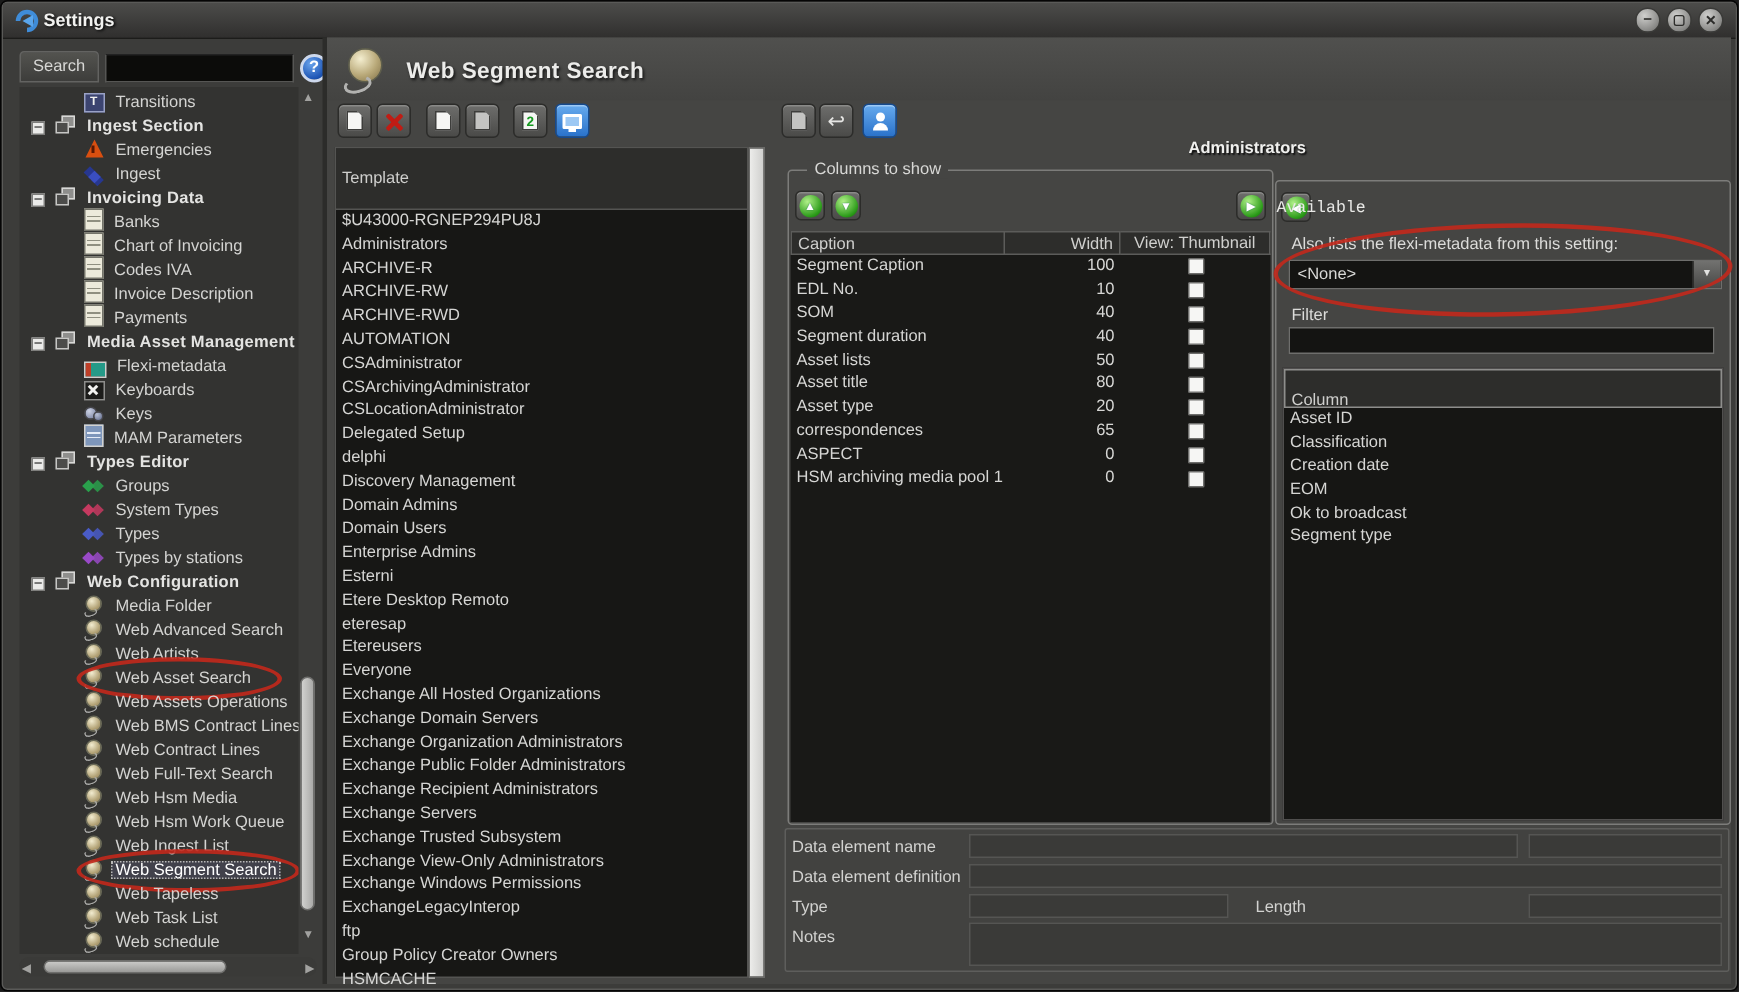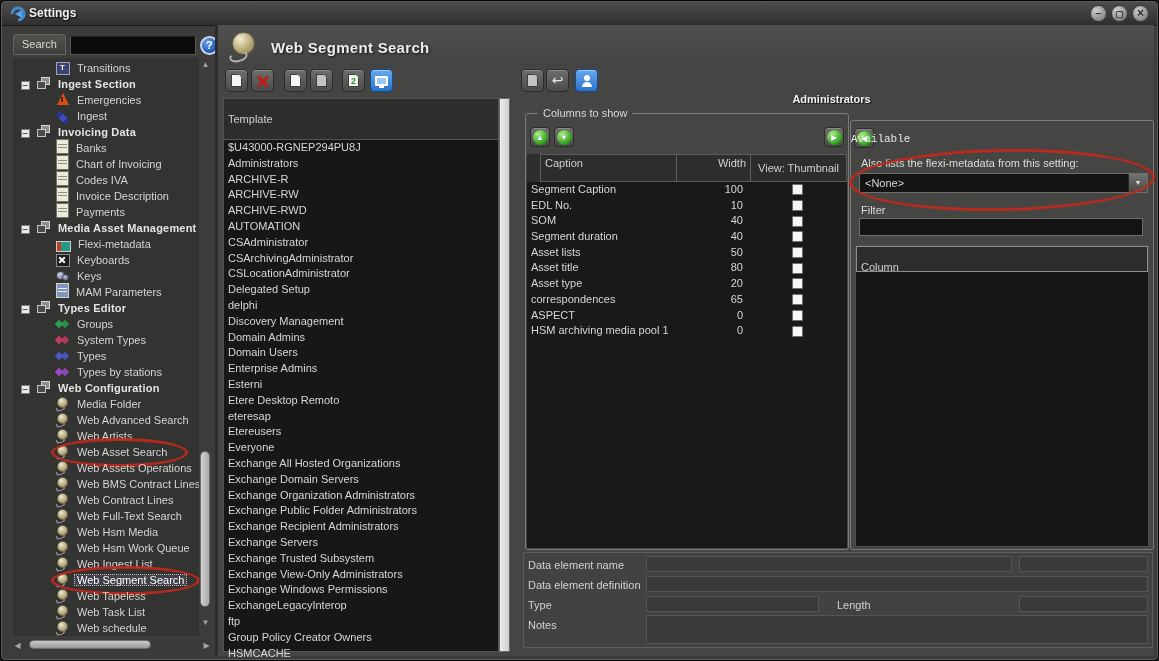--- a/index.html
+++ b/index.html
@@ -132,21 +132,21 @@
   .avail-title{position:absolute;left:0;right:0;top:12px;text-align:left;color:#e8e8e6;font-family:Liberation Mono, monospace;}
   .gbtn{position:absolute;width:20px;height:20px;border-radius:4px;box-sizing:border-box;
         background:linear-gradient(#6e6e6c,#4a4a48);border:1px solid #2c2c2a;box-shadow:inset 0 1px 0 #8a8a88;
         display:flex;align-items:center;justify-content:center;}
   .garr{width:15px;height:15px;border-radius:50%;text-align:center;line-height:15px;font-size:8px;color:#fff;
         background:radial-gradient(circle at 35% 30%,#b0f088,#2a9a18 70%,#135e08);text-shadow:0 0 1px #064;}
   .garr.up::after{content:"▲";} .garr.down::after{content:"▼";} .garr.right::after{content:"▶";} .garr.left::after{content:"◀";}
 
   .ctable{position:absolute;left:1px;top:40px;right:1px;bottom:1px;background:#191917;}
   .crow{display:flex;height:15.7px;line-height:15.7px;}
-  .crow.head{height:28px;line-height:16px;background:#2d2d2b;padding-left:13px;}
+  .crow.head{height:16px;line-height:16px;background:#2d2d2b;}
   .crow.head .ccell{border:1px solid #5c5c5a;border-left:none;color:#d0d0ce;}
   .crow.head .ccell:first-child{border-left:1px solid #5c5c5a;}
   .ccell{box-sizing:border-box;padding:0 4px;overflow:hidden;white-space:nowrap;}
   .c-caption{width:143px;} .c-width{width:77px;text-align:right;} .c-view{width:100px;display:flex;align-items:center;justify-content:center;}
   .cb{width:11px;height:11px;background:#f6f6f4;border:1px solid #6e6e6c;border-radius:1px;box-sizing:border-box;}
 
   .flexi-label{position:absolute;left:10px;top:36px;color:#dcdcda;}
   .dropdown{position:absolute;left:8px;top:52px;width:289px;height:20px;background:#141412;border:1px solid #6e6e6c;
             box-sizing:border-box;display:flex;align-items:center;}
   .dd-value{flex:1;padding:0 5px;color:#d8d8d6;}
@@ -543,20 +543,28 @@
     <div class="flexi-label">Also lists the flexi-metadata from this setting:</div>
     <div class="dropdown">
       <span class="dd-value">&lt;None&gt;</span>
       <span class="dd-btn"></span>
     </div>
     <div class="oval" style="left:-2px;top:28px;width:300px;height:56px;transform:rotate(-1deg);"></div>
     <div class="filter-label">Filter</div>
     <input class="filter-input" value="" style="">
     <div class="collist">
       <div class="theader">Column</div>
+      <div id="collist-items">
+          <div class="citem">Asset ID</div>
+          <div class="citem">Classification</div>
+          <div class="citem">Creation date</div>
+          <div class="citem">EOM</div>
+          <div class="citem">Ok to broadcast</div>
+          <div class="citem">Segment type</div>
+        </div>
     </div>
   </div>
 
   <div class="formbox"></div>
   <span class="flabel" style="left:527px;top:558px;">Data element name</span>
   <input class="finput" style="left: 645px; top: 555px; width: 366px;" value="">
   <input class="finput" style="left: 1018px; top: 555px; width: 129px;" value="">
   <span class="flabel" style="left:527px;top:578px;">Data element definition</span>
   <input class="finput" style="left: 645px; top: 575px; width: 502px;" value="">
   <span class="flabel" style="left:527px;top:598px;">Type</span>

